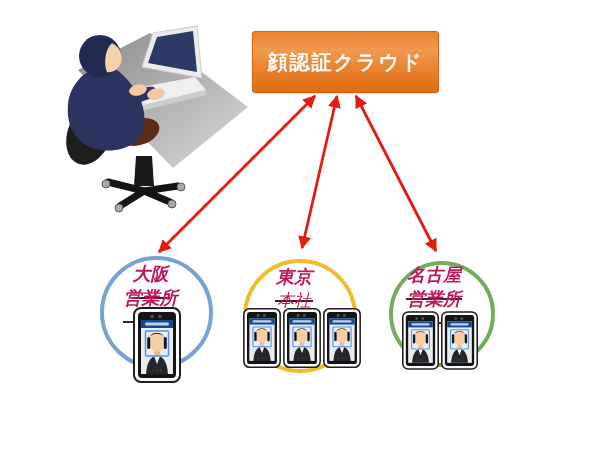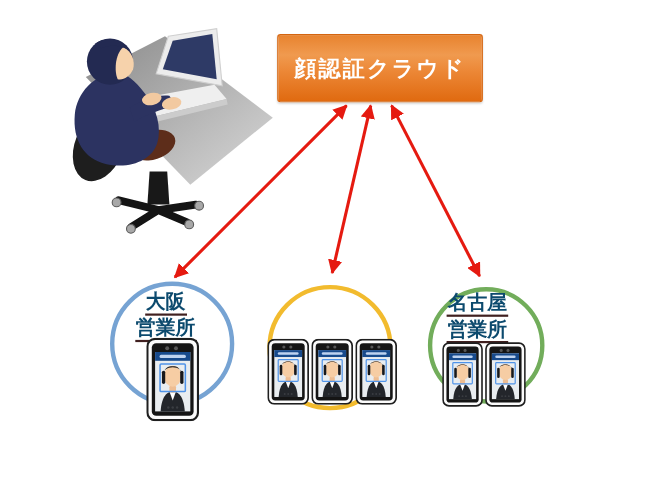--- a/index.html
+++ b/index.html
@@ -24,22 +24,22 @@
   
   .operator-svg{position:absolute;left:40px;top:15px;width:212px;height:200px;z-index:1;}
   
   .site{position:absolute;z-index:3;}
   .site-circle{
     position:absolute;left:0;top:0;width:100%;height:100%;
     border:4px solid #999;border-radius:50%;box-sizing:border-box;
   }
   .site-labels{position:absolute;width:100%;text-align:center;line-height:1.15;}
   .site-labels .l1 span,.site-labels .l2 span{
-    font-weight:bold;font-size:18px;color:#0c4a6e;
-    border-bottom:2px solid #402020;padding:0 1px 1px 1px;white-space:nowrap;
+    font-weight:bold;font-size:18px;color:#be185d;
+    border-bottom:2px solid #402020;padding:0 1px 13px 1px;white-space:nowrap;font-style:italic;
   }
   .site-labels .l2{margin-top:3px;}
   #site-tokyo .l2 span{font-weight:400;font-size:17px;border-bottom:none;}
   .devices{position:absolute;display:flex;gap:2px;}
   #site-osaka{left:100px;top:256px;width:113px;height:113px;}
   #site-osaka .site-labels{top:8px;left:-6px;}
   #site-osaka .devices{left:33px;top:51px;}
   #site-osaka .device{width:48px;height:76px;}
   #site-tokyo{left:243px;top:259px;width:114px;height:114px;}
   #site-tokyo .site-labels{top:8px;left:-6px;}
@@ -131,20 +131,24 @@
   <rect x="12.5" y="24" width="23" height="25" rx="1" fill="none" stroke="#4f93e8" stroke-width="1.4"></rect>
   <circle cx="20" cy="63.5" r="1.1" fill="#3a3d42"></circle>
   <circle cx="24" cy="63.5" r="1.1" fill="#3a3d42"></circle>
   <circle cx="28" cy="63.5" r="1.1" fill="#3a3d42"></circle>
 </svg>
       </div>
   </div>
 
   <div class="site" id="site-tokyo">
     <div class="site-circle" style="border-color: rgb(242, 187, 46);"></div>
+    <div class="site-labels">
+      <div class="l1"><span>東京</span></div>
+      <div class="l2"><span>本社</span></div>
+    </div>
     <div class="devices">
 <svg class="device" viewBox="0 0 48 76" xmlns="http://www.w3.org/2000/svg">
   <rect x="1" y="1" width="46" height="74" rx="7" fill="#fbfbfb" stroke="#1f1f1f" stroke-width="2"></rect>
   <rect x="5" y="5" width="38" height="66" rx="4" fill="#151515"></rect>
   <circle cx="19" cy="9.5" r="1.8" fill="#575757"></circle>
   <circle cx="27" cy="9.5" r="1.8" fill="#575757"></circle>
   <rect x="8" y="13" width="32" height="54" fill="#e9edf0"></rect>
   <rect x="8" y="13" width="32" height="8" fill="#174a8c"></rect>
   <rect x="12" y="15.5" width="24" height="3" rx="1.5" fill="#bdd2ef"></rect>
   <path d="M13,67 C14,53 19,49 24,49 C29,49 34,53 35,67 Z" fill="#23262b"></path>

